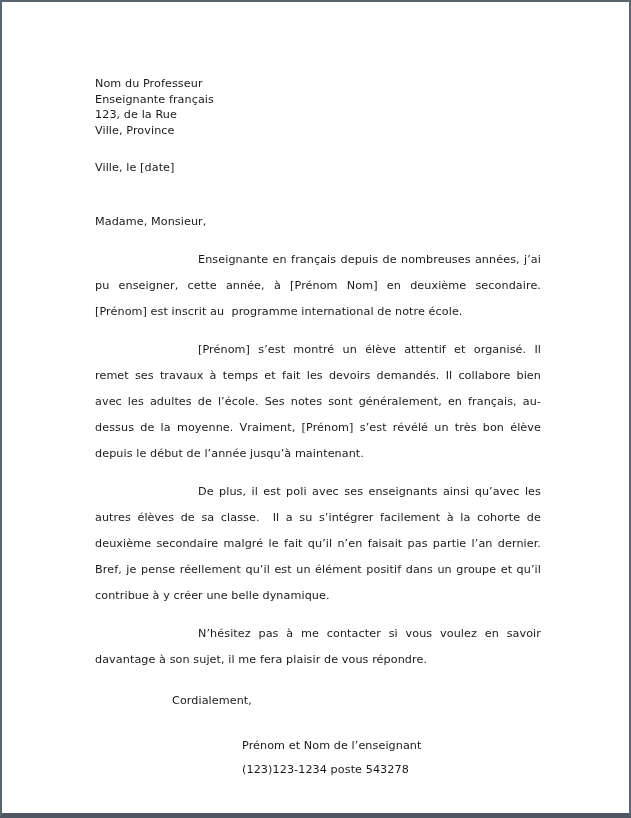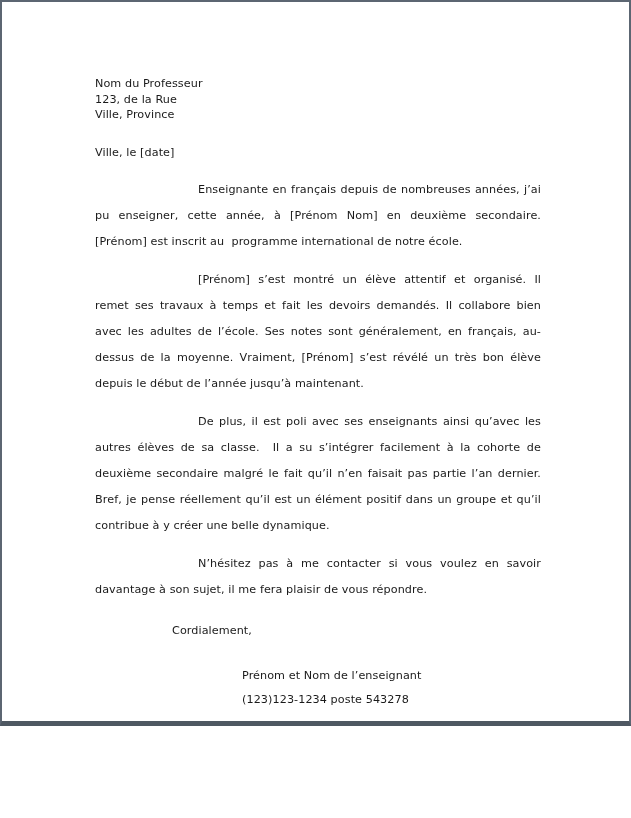--- a/index.html
+++ b/index.html
@@ -7,21 +7,21 @@
     padding: 0;
     background: #ffffff;
   }
   body {
     font-family: "DejaVu Sans", "Liberation Sans", sans-serif;
   }
 
   #page {
     position: relative;
     width: 631px;
-    height: 726px;
+    height: 818px;
     box-sizing: border-box;
     background: #ffffff;
     border-left: 2px solid #5c6672;
     border-right: 2px solid #5c6672;
     border-top: 2px solid #5c6672;
     border-bottom: 5px solid #4e5862;
     overflow: hidden;
   }
 
   #sheet {
@@ -99,26 +99,28 @@
   }
 </style>
 </head>
 <body>
 
 <div id="page">
   <div id="sheet" class="letter-text">
 
     <div class="sender-block">
       <span class="sender-line">Nom du Professeur</span>
+      <span class="sender-line">Enseignante français</span>
       <span class="sender-line">123, de la Rue</span>
       <span class="sender-line">Ville, Province</span>
     </div>
 
     <div class="date-line">Ville, le [date]</div>
 
+    <div class="salutation">Madame, Monsieur,</div>
 
     <div class="body-block">
       <p class="paragraph">Enseignante en français depuis de nombreuses années, j’ai pu enseigner, cette année, à [Prénom Nom] en deuxième secondaire. [Prénom] est inscrit au  programme international de notre école.</p>
       <p class="paragraph">[Prénom] s’est montré un élève attentif et organisé. Il remet ses travaux à temps et fait les devoirs demandés. Il collabore bien avec les adultes de l’école. Ses notes sont généralement, en français, au-dessus de la moyenne. Vraiment, [Prénom] s’est révélé un très bon élève depuis le début de l’année jusqu’à maintenant.</p>
       <p class="paragraph">De plus, il est poli avec ses enseignants ainsi qu’avec les autres élèves de sa classe.  Il a su s’intégrer facilement à la cohorte de deuxième secondaire malgré le fait qu’il n’en faisait pas partie l’an dernier. Bref, je pense réellement qu’il est un élément positif dans un groupe et qu’il contribue à y créer une belle dynamique.</p>
       <p class="paragraph">N’hésitez pas à me contacter si vous voulez en savoir davantage à son sujet, il me fera plaisir de vous répondre.</p>
     </div>
 
     <div class="closing">Cordialement,</div>
 

